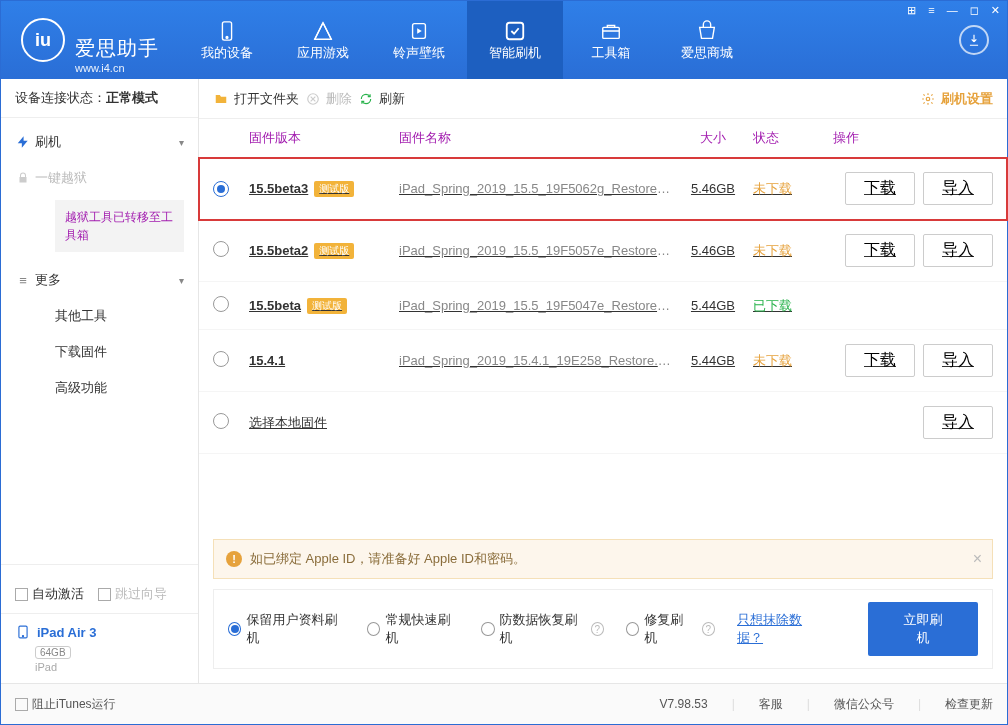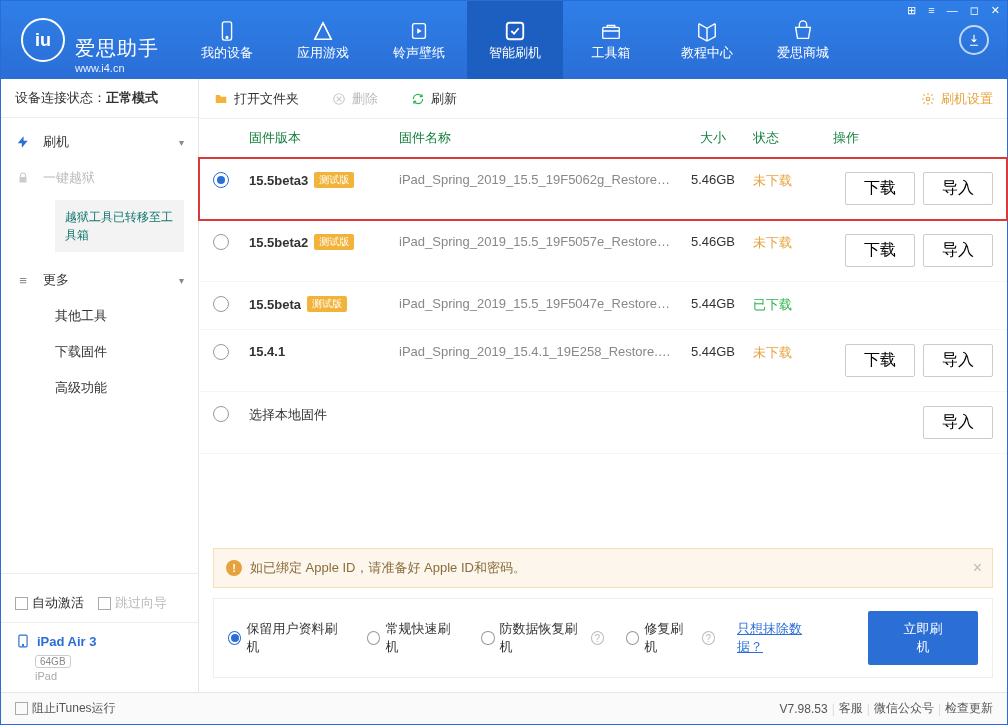--- a/index.html
+++ b/index.html
@@ -23,53 +23,53 @@
 .nav-label { font-size: 13px; }
 .download-circle { position: absolute; right: 18px; top: 50%; transform: translateY(-50%); width: 30px; height: 30px; border: 2px solid rgba(255,255,255,.7); border-radius: 50%; display: flex; align-items: center; justify-content: center; color: #fff; }
 
 .body { flex: 1; display: flex; background: #fff; min-height: 0; }
 .sidebar { width: 198px; border-right: 1px solid #e6e6e6; display: flex; flex-direction: column; }
 .sidebar-status { padding: 10px 14px; border-bottom: 1px solid #eee; font-size: 13px; }
 .sidebar-status b { font-weight: bold; }
 
 .tree { flex: 1; overflow: auto; padding-top: 6px; }
 .tree-group { }
-.tree-head { display: flex; align-items: center; gap: 12px; padding: 9px 14px; cursor: pointer; }
+.tree-head { display: flex; align-items: center; gap: 4px; padding: 9px 14px; cursor: pointer; }
 .tree-head .chev { color: #888; font-size: 10px; }
 .tree-children { }
 .tree-child { padding: 9px 14px 9px 54px; cursor: pointer; color: #333; }
 .tree-child.active { background: #e9f2fd; color: #2a6ed6; }
-.tree-note { margin: 4px 14px 10px 54px; padding: 8px 10px; background: #f3f3f3; color: #0f766e; font-size: 12px; line-height: 1.5; }
+.tree-note { margin: 4px 14px 10px 54px; padding: 8px 10px; background: #f3f3f3; color: #a21caf; font-size: 12px; line-height: 1.5; }
 .icon-sm { width: 16px; height: 16px; display: inline-flex; align-items: center; justify-content: center; }
 
 .sidebar-bottom { border-top: 1px solid #eee; padding: 10px 14px; }
 .device-info { display: flex; align-items: center; gap: 6px; }
 .dev-badge { border: 1px solid #ccc; border-radius: 3px; font-size: 10px; padding: 0 4px; color: #888; }
 .dev-name { color: #2a6ed6; font-weight: 600; }
 .dev-sub { color: #aaa; font-size: 11px; margin-left: 20px; margin-top: 2px; }
 .auto-row { display: flex; gap: 14px; margin-top: 10px; align-items: center; }
 .cb { width: 13px; height: 13px; border: 1px solid #aaa; display: inline-block; vertical-align: middle; margin-right: 4px; }
 
 .main { flex: 1; display: flex; flex-direction: column; min-width: 0; }
-.toolbar { height: 40px; border-bottom: 1px solid #eee; display: flex; align-items: center; padding: 0 14px; gap: 32px; }
+.toolbar { height: 40px; border-bottom: 1px solid #eee; display: flex; align-items: center; padding: 0 14px; gap: 6px; }
 .tb-btn { display: flex; align-items: center; gap: 5px; cursor: pointer; font-size: 13px; }
 .tb-btn.disabled { color: #bbb; }
 .tb-spacer { flex: 1; }
-.tb-settings { color: #e6a23c; }
-
-.table-head { display: flex; padding: 10px 14px; border-bottom: 1px solid #f0f0f0; color: #15803d; font-size: 13px; justify-content: flex-end; }
+.tb-settings { color: #e6a23c; font-weight: bold; }
+
+.table-head { display: flex; padding: 10px 14px; border-bottom: 1px solid #f0f0f0; color: #a21caf; font-size: 13px; justify-content: flex-end; }
 .col-radio { width: 36px; }
 .col-ver { width: 150px; }
 .col-name { flex: 1; }
 .col-size { width: 80px; text-align: center; }
 .col-status { width: 80px; }
 .col-ops { width: 160px; display: flex; gap: 8px; justify-content: flex-end; }
 
 .rows { }
-.row { display: flex; align-items: flex-start; padding: 14px; border-bottom: 1px solid #f5f5f5; }
+.row { display: flex; align-items: center; padding: 14px; border-bottom: 1px solid #f5f5f5; text-decoration: underline; }
 .row.sel { outline: 2px solid #d83a3a; outline-offset: -1px; }
 .radio { width: 16px; height: 16px; border: 1px solid #999; border-radius: 50%; display: inline-flex; align-items: center; justify-content: center; }
 .radio.on::after { content: ""; width: 8px; height: 8px; background: #2a6ed6; border-radius: 50%; }
 .radio.on { border-color: #2a6ed6; }
 .ver { display: flex; align-items: center; gap: 6px; }
 .beta-tag { background: #f2b33a; color: #fff; font-size: 10px; padding: 1px 5px; border-radius: 2px; }
 .fname { color: #888; white-space: nowrap; overflow: hidden; text-overflow: ellipsis; }
 .st-orange { color: #e6a23c; }
 .st-green { color: #27b24a; }
 .btn { border: 1px solid #ccc; background: #fff; padding: 5px 18px; font-size: 16px; cursor: pointer; border-radius: 2px; }
@@ -78,21 +78,21 @@
 .warn-bar .close { position: absolute; right: 10px; color: #bbb; cursor: pointer; font-size: 16px; }
 .warn-ico { width: 16px; height: 16px; background: #e6a23c; border-radius: 50%; color: #fff; display: flex; align-items: center; justify-content: center; font-size: 11px; font-weight: bold; }
 
 .flash-bar { margin: 10px 14px 14px 14px; border: 1px solid #eee; padding: 12px 14px; display: flex; align-items: center; gap: 22px; }
 .fradio { display: flex; align-items: center; gap: 5px; cursor: pointer; }
 .fradio .radio { width: 14px; height: 14px; }
 .qmark { width: 14px; height: 14px; border: 1px solid #bbb; border-radius: 50%; color: #bbb; font-size: 10px; display: inline-flex; align-items: center; justify-content: center; }
 .link { color: #2a6ed6; text-decoration: underline; cursor: pointer; }
 .primary-btn { background: #2a6ed6; color: #fff; padding: 9px 30px; border: none; border-radius: 2px; cursor: pointer; font-size: 13px; }
 
-.statusbar { height: 32px; border-top: 1px solid #e6e6e6; display: flex; align-items: center; padding: 0 14px; gap: 4px; font-size: 12px; color: #555; background: #fafafa; }
+.statusbar { height: 41px; border-top: 1px solid #e6e6e6; display: flex; align-items: center; padding: 0 14px; gap: 24px; font-size: 12px; color: #555; background: #fafafa; }
 .statusbar .spacer { flex: 1; }
 </style>
 </head>
 <body>
 
 <div class="window">
   <div class="titlebar-icons">
     <span>⊞</span>
     <span>≡</span>
     <span>—</span>
@@ -146,28 +146,20 @@
           <span class="nav-label">智能刷机</span>
         </div>
         <div class="nav-item">
           <span class="nav-icon">
             <svg width="22" height="22" viewBox="0 0 24 24" fill="none" stroke="#fff" stroke-width="1.5">
               <rect x="3" y="8" width="18" height="12" rx="1"></rect>
               <path d="M8 8V6h8v2M3 12h18"></path>
             </svg>
           </span>
           <span class="nav-label">工具箱</span>
-        </div>
-        <div class="nav-item">
-          <span class="nav-icon">
-            <svg width="22" height="22" viewBox="0 0 24 24" fill="none" stroke="#fff" stroke-width="1.5">
-              <path d="M3 4l9 5 9-5M3 4v14l9 5 9-5V4M12 9v14"></path>
-            </svg>
-          </span>
-          <span class="nav-label">教程中心</span>
         </div>
         <div class="nav-item">
           <span class="nav-icon">
             <svg width="22" height="22" viewBox="0 0 24 24" fill="none" stroke="#fff" stroke-width="1.5">
               <path d="M4 8h16l-2 12H6zM8 8V5a4 4 0 018 0v3"></path>
             </svg>
           </span>
           <span class="nav-label">爱思商城</span>
         </div>
       </div>

